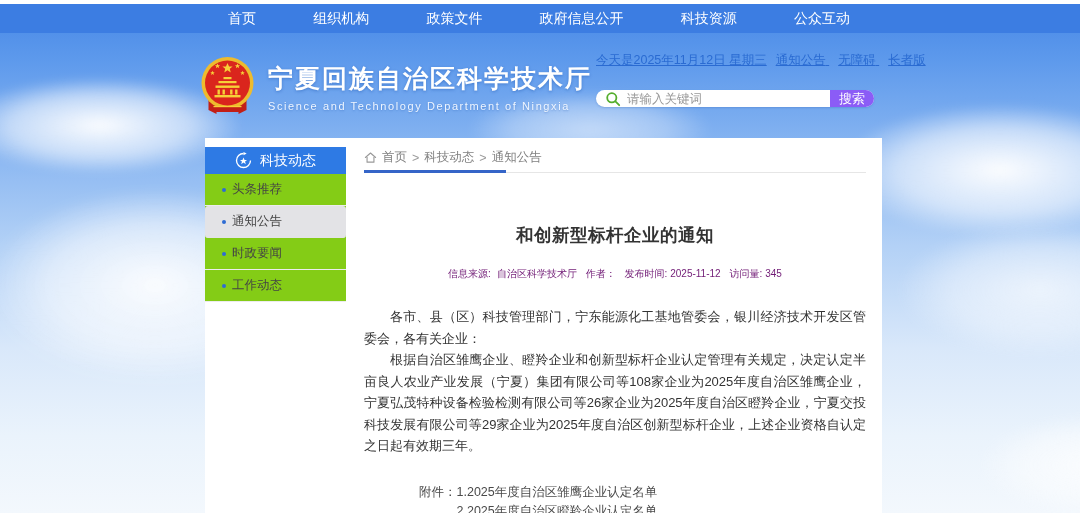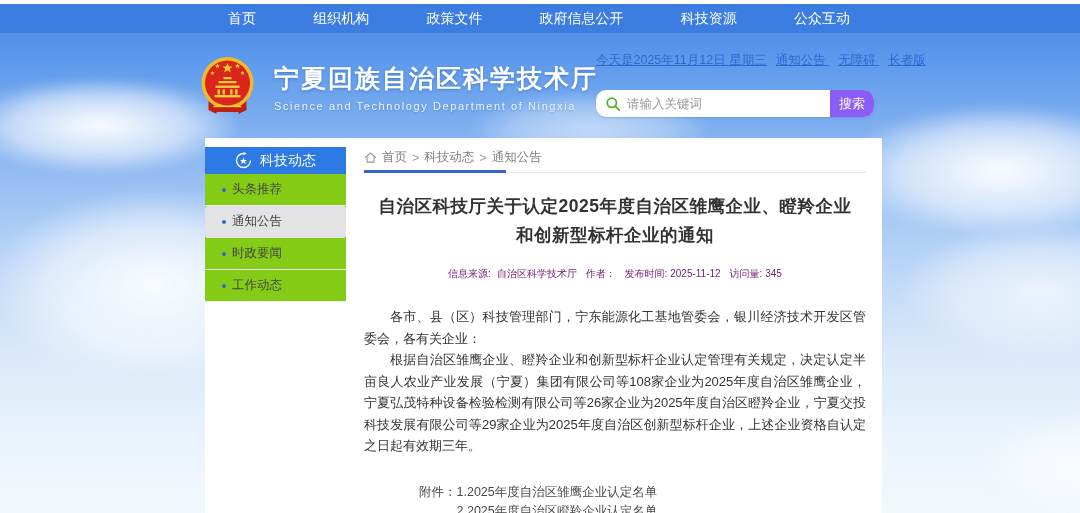--- a/index.html
+++ b/index.html
@@ -26,32 +26,32 @@
 
   
   .navbar { position:absolute; left:0; top:4px; width:100%; height:29px;
     background:#3c7de2; z-index:3; }
   .nav-items { margin-left:228px; width:622px; height:100%;
     display:flex; justify-content:space-between; align-items:center; }
   .nav-item { color:#fff; font-size:14px; text-decoration:none; cursor:pointer; white-space:nowrap; }
 
   
   .site-header { position:absolute; left:0; top:40px; width:100%; height:96px; z-index:2; }
-  .brand { position:absolute; left:200px; top:16px; display:flex; align-items:center; gap:19px; }
+  .brand { position:absolute; left:200px; top:16px; display:flex; align-items:center; gap:13px; }
   .emblem { width:55px; height:62px; flex:0 0 auto; }
   .site-title { font-size:25px; font-weight:bold; color:#fff; letter-spacing:2px;
     text-shadow:0 1px 3px rgba(25,80,170,.45); white-space:nowrap; }
   .site-subtitle { margin-top:5px; font-size:11px; color:#eef5ff; letter-spacing:1.6px;
     text-shadow:0 1px 2px rgba(25,80,170,.35); white-space:nowrap; }
 
   .header-right { position:absolute; left:596px; top:12px; width:278px; }
   .date-row { display:flex; justify-content:space-between; 
     font-size:12.5px; color:#2a6bd2; margin-bottom:21px; white-space:nowrap;text-decoration:underline; }
   .lang-links a { color:#2a6bd2; text-decoration:none; margin-left:9px; cursor:pointer; }
-  .search-box { display:flex; align-items:center; height:27px; background:#fff;
+  .search-box { display:flex; align-items:center; height:17px; background:#fff;
     border-radius:10px; overflow:hidden; box-shadow:0 1px 2px rgba(40,90,170,.25); }
   .search-icon { display:flex; align-items:center; padding:0 6px 0 9px; }
   .search-input { flex:1; border:none; outline:none; height:100%; font-size:12.5px; color:#555;
     font-family:"Liberation Sans","DejaVu Sans",sans-serif; }
   .search-input::placeholder { color:#999; }
   .search-btn { width:44px; height:27px; border:none; background:#8b5cf6; color:#fff;
     font-size:13px; cursor:pointer; font-family:inherit; }
 
   
   .content-panel { position:absolute; left:205px; top:138px; width:677px; height:375px;
@@ -212,21 +212,21 @@
         <span class="crumb-sep">&gt;</span>
         <a>科技动态</a>
         <span class="crumb-sep">&gt;</span>
         <a>通知公告</a>
       </div>
       <div class="crumb-rule">
         <div class="crumb-rule-accent"></div>
       </div>
 
       <h1 class="article-title">
-        <span>自治区科技厅关于认定2025年度自治区雏鹰企业、瞪羚企业</span><br>
+        <br>
         <span>和创新型标杆企业的通知</span>
       </h1>
 
       <div class="meta">
         <span>信息来源:</span><span>自治区科学技术厅</span>
         <span>作者：</span>
         <span>发布时间:</span><span style="margin-left:0">2025-11-12</span>
         <span>访问量:</span><span style="margin-left:0">345</span>
       </div>
 

